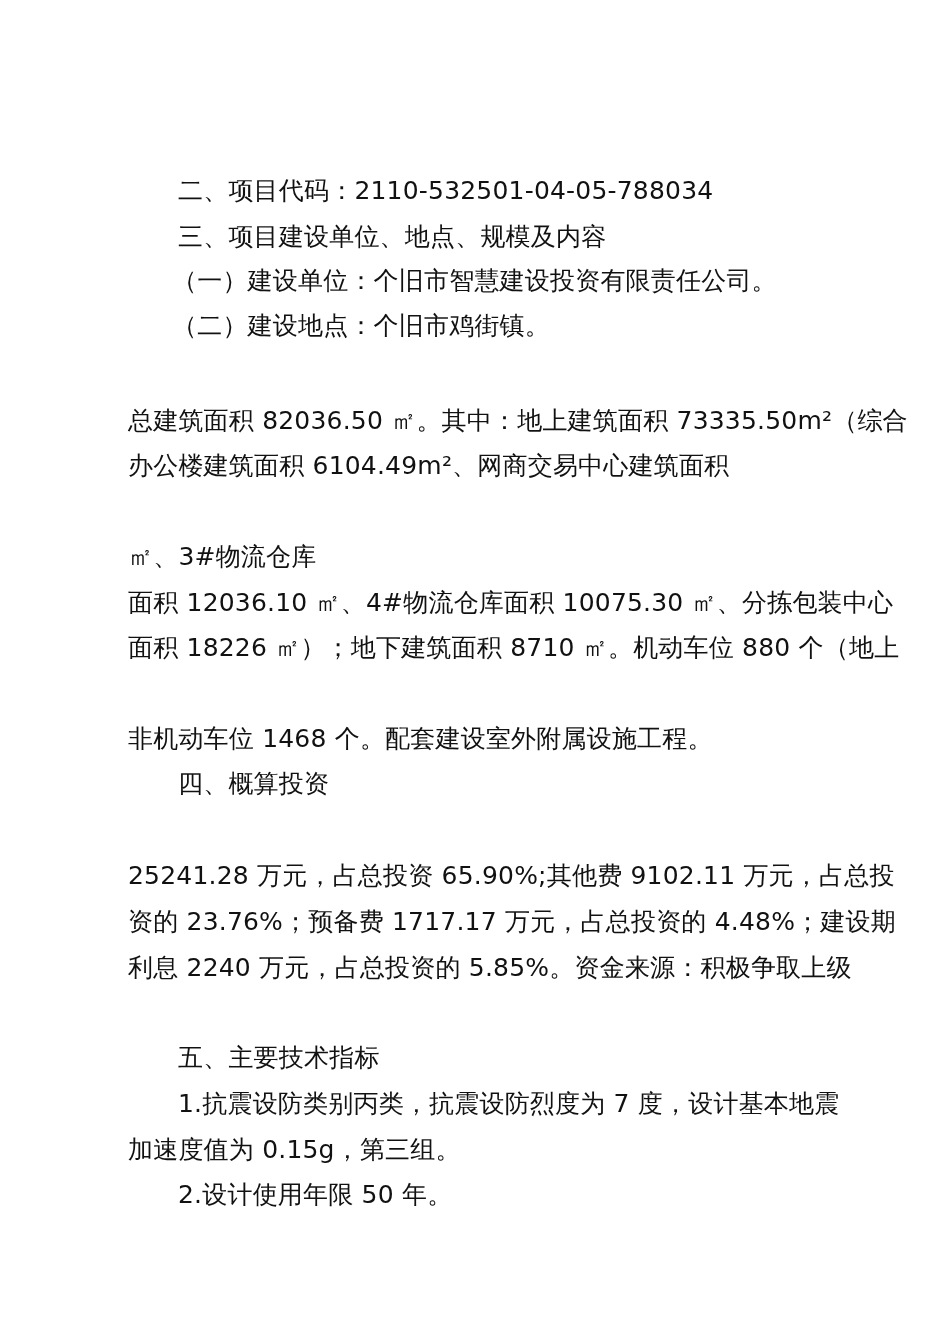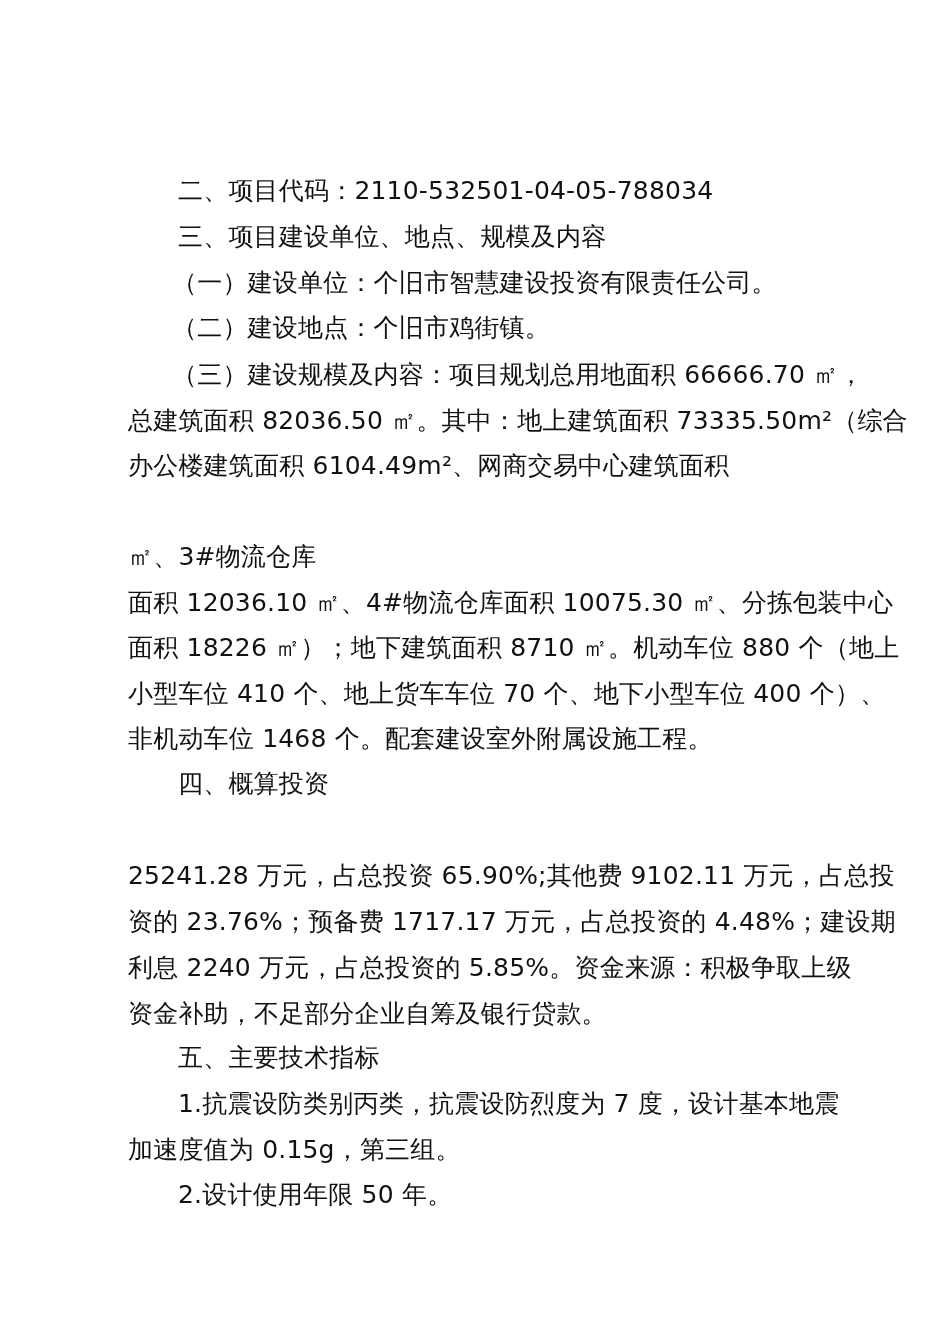--- a/index.html
+++ b/index.html
@@ -25,40 +25,37 @@
     .line {
       position: absolute;
       left: 128px;
       height: 40px;
       line-height: 40px;
       font-size: 25px;
       white-space: nowrap;
       letter-spacing: 0.2px;
     }
     .line.indent { left: 178px; }
-    .line.paren { left: 172px; }
+    .line.paren { left: 172px; font-family: Liberation Mono, monospace; }
   </style>
 </head>
 <body>
 
 <div class="page">
   <div class="line indent" style="top:171px">二、项目代码：2110-532501-04-05-788034</div>
   <div class="line indent" style="top:217px">三、项目建设单位、地点、规模及内容</div>
   <div class="line paren" style="top:263px">（一）建设单位：个旧市智慧建设投资有限责任公司。</div>
   <div class="line paren" style="top:308px">（二）建设地点：个旧市鸡街镇。</div>
-  <div class="line paren" style="top:355px">（三）建设规模及内容：项目规划总用地面积 66666.70 ㎡，</div>
   <div class="line" style="top:401px">总建筑面积 82036.50 ㎡。其中：地上建筑面积 73335.50m²（综合</div>
   <div class="line" style="top:446px">办公楼建筑面积 6104.49m²、网商交易中心建筑面积</div>
   <div class="line" style="top:537px">㎡、3#物流仓库</div>
   <div class="line" style="top:583px">面积 12036.10 ㎡、4#物流仓库面积 10075.30 ㎡、分拣包装中心</div>
   <div class="line" style="top:628px">面积 18226 ㎡）；地下建筑面积 8710 ㎡。机动车位 880 个（地上</div>
-  <div class="line" style="top:674px">小型车位 410 个、地上货车车位 70 个、地下小型车位 400 个）、</div>
   <div class="line" style="top:719px">非机动车位 1468 个。配套建设室外附属设施工程。</div>
   <div class="line indent" style="top:764px">四、概算投资</div>
   <div class="line" style="top:856px">25241.28 万元，占总投资 65.90%;其他费 9102.11 万元，占总投</div>
   <div class="line" style="top:902px">资的 23.76%；预备费 1717.17 万元，占总投资的 4.48%；建设期</div>
   <div class="line" style="top:948px">利息 2240 万元，占总投资的 5.85%。资金来源：积极争取上级</div>
-  <div class="line" style="top:994px">资金补助，不足部分企业自筹及银行贷款。</div>
   <div class="line indent" style="top:1038px">五、主要技术指标</div>
   <div class="line indent" style="top:1084px">1.抗震设防类别丙类，抗震设防烈度为 7 度，设计基本地震</div>
   <div class="line" style="top:1130px">加速度值为 0.15g，第三组。</div>
   <div class="line indent" style="top:1175px">2.设计使用年限 50 年。</div>
 </div>
 
 </body></html>

